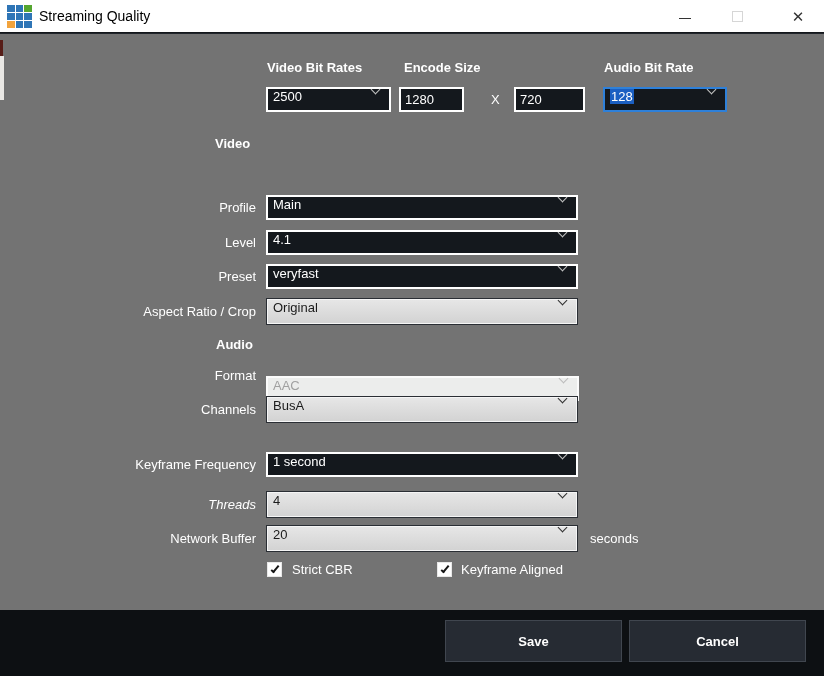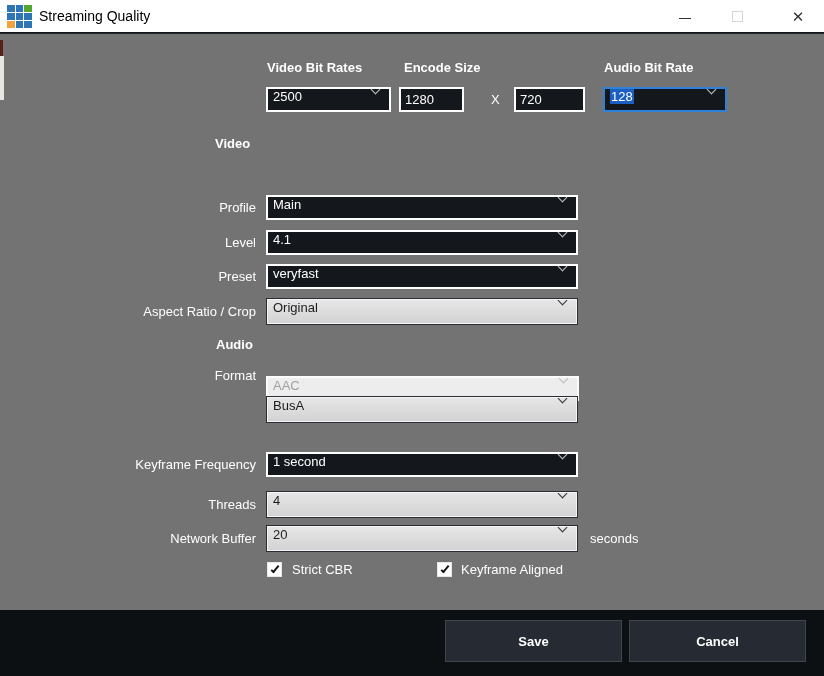--- a/index.html
+++ b/index.html
@@ -137,32 +137,33 @@
     </div>
 
     <div class="lbl bold" style="left:216px; top:303px;">Audio</div>
 
     <div class="row-label" style="left:110px; top:329px; width:146px;">Format</div>
     <div class="combo disabled" style="left:266px; top:329px; width:313px;margin-top:13px;">
       <span class="combo-text">AAC</span>
       <span class="chev"></span>
     </div>
 
+    <div class="row-label" style="left:110px; top:363px; width:146px;">Channels</div>
     <div class="combo light" style="left:267px; top:363px; width:310px;">
       <span class="combo-text">BusA</span>
       <span class="chev"></span>
     </div>
 
     <div class="row-label" style="left:110px; top:418px; width:146px;">Keyframe Frequency</div>
     <div class="combo dark" style="left:266px; top:418px; width:312px;">
       <span class="combo-text">1 second</span>
       <span class="chev"></span>
     </div>
 
-    <div class="row-label" style="left:110px; top:458px; width:146px;">Threads</div>
+    <div class="row-label" style="left:110px; top:458px; width:146px;font-style:italic;">Threads</div>
     <div class="combo light" style="left:267px; top:458px; width:310px;">
       <span class="combo-text">4</span>
       <span class="chev"></span>
     </div>
 
     <div class="row-label" style="left:110px; top:492px; width:146px;">Network Buffer</div>
     <div class="combo light" style="left:267px; top:492px; width:310px;">
       <span class="combo-text">20</span>
       <span class="chev"></span>
     </div>

